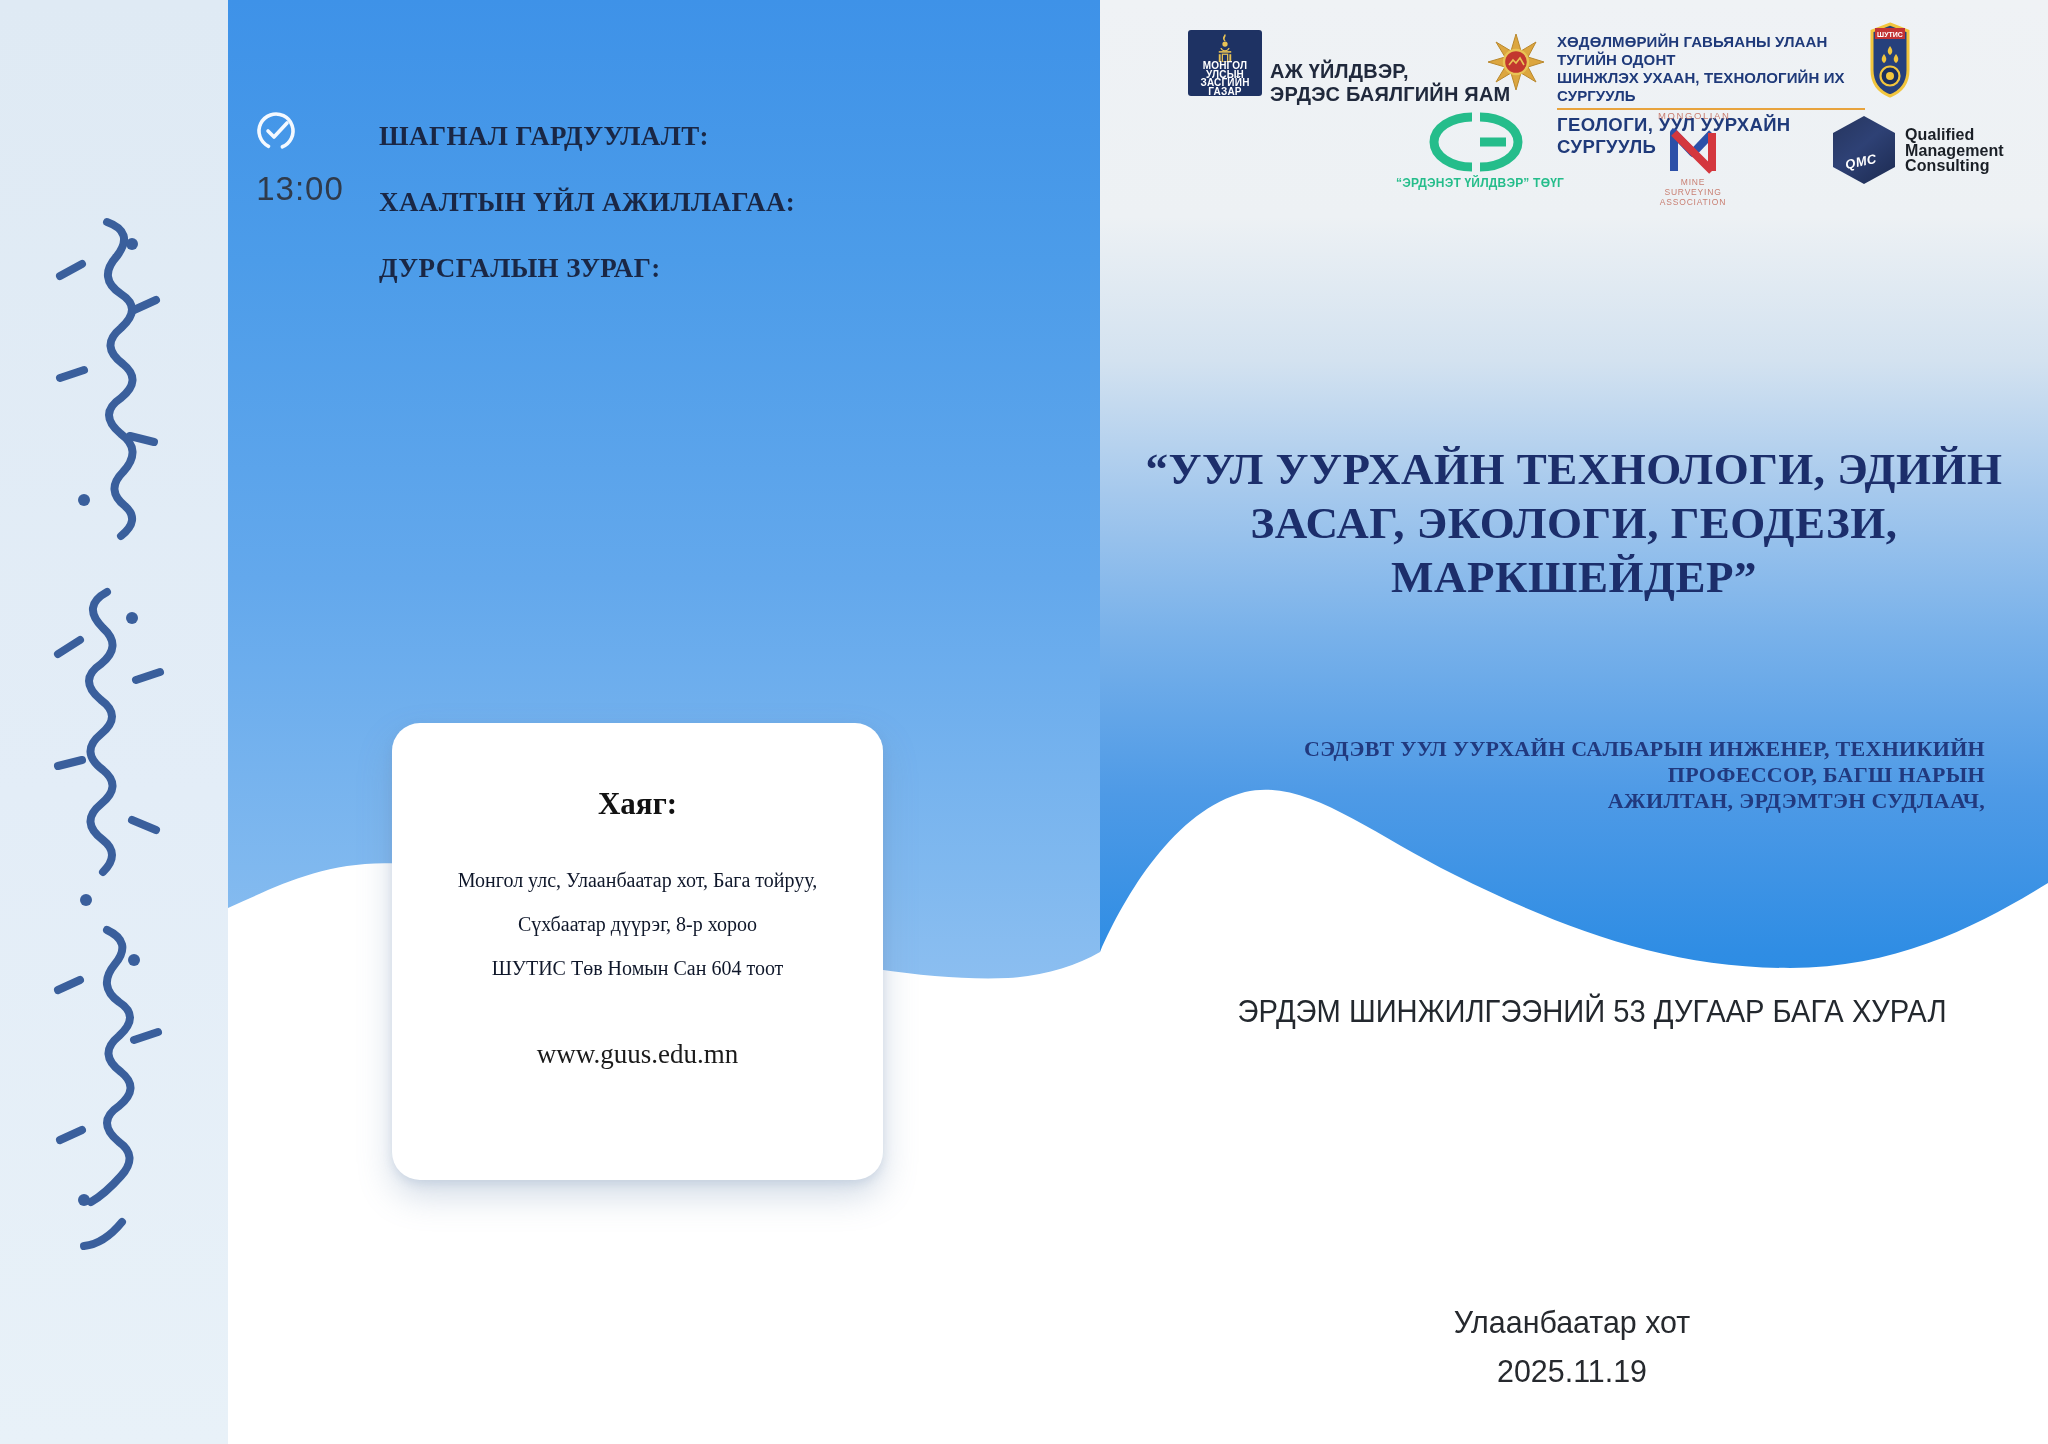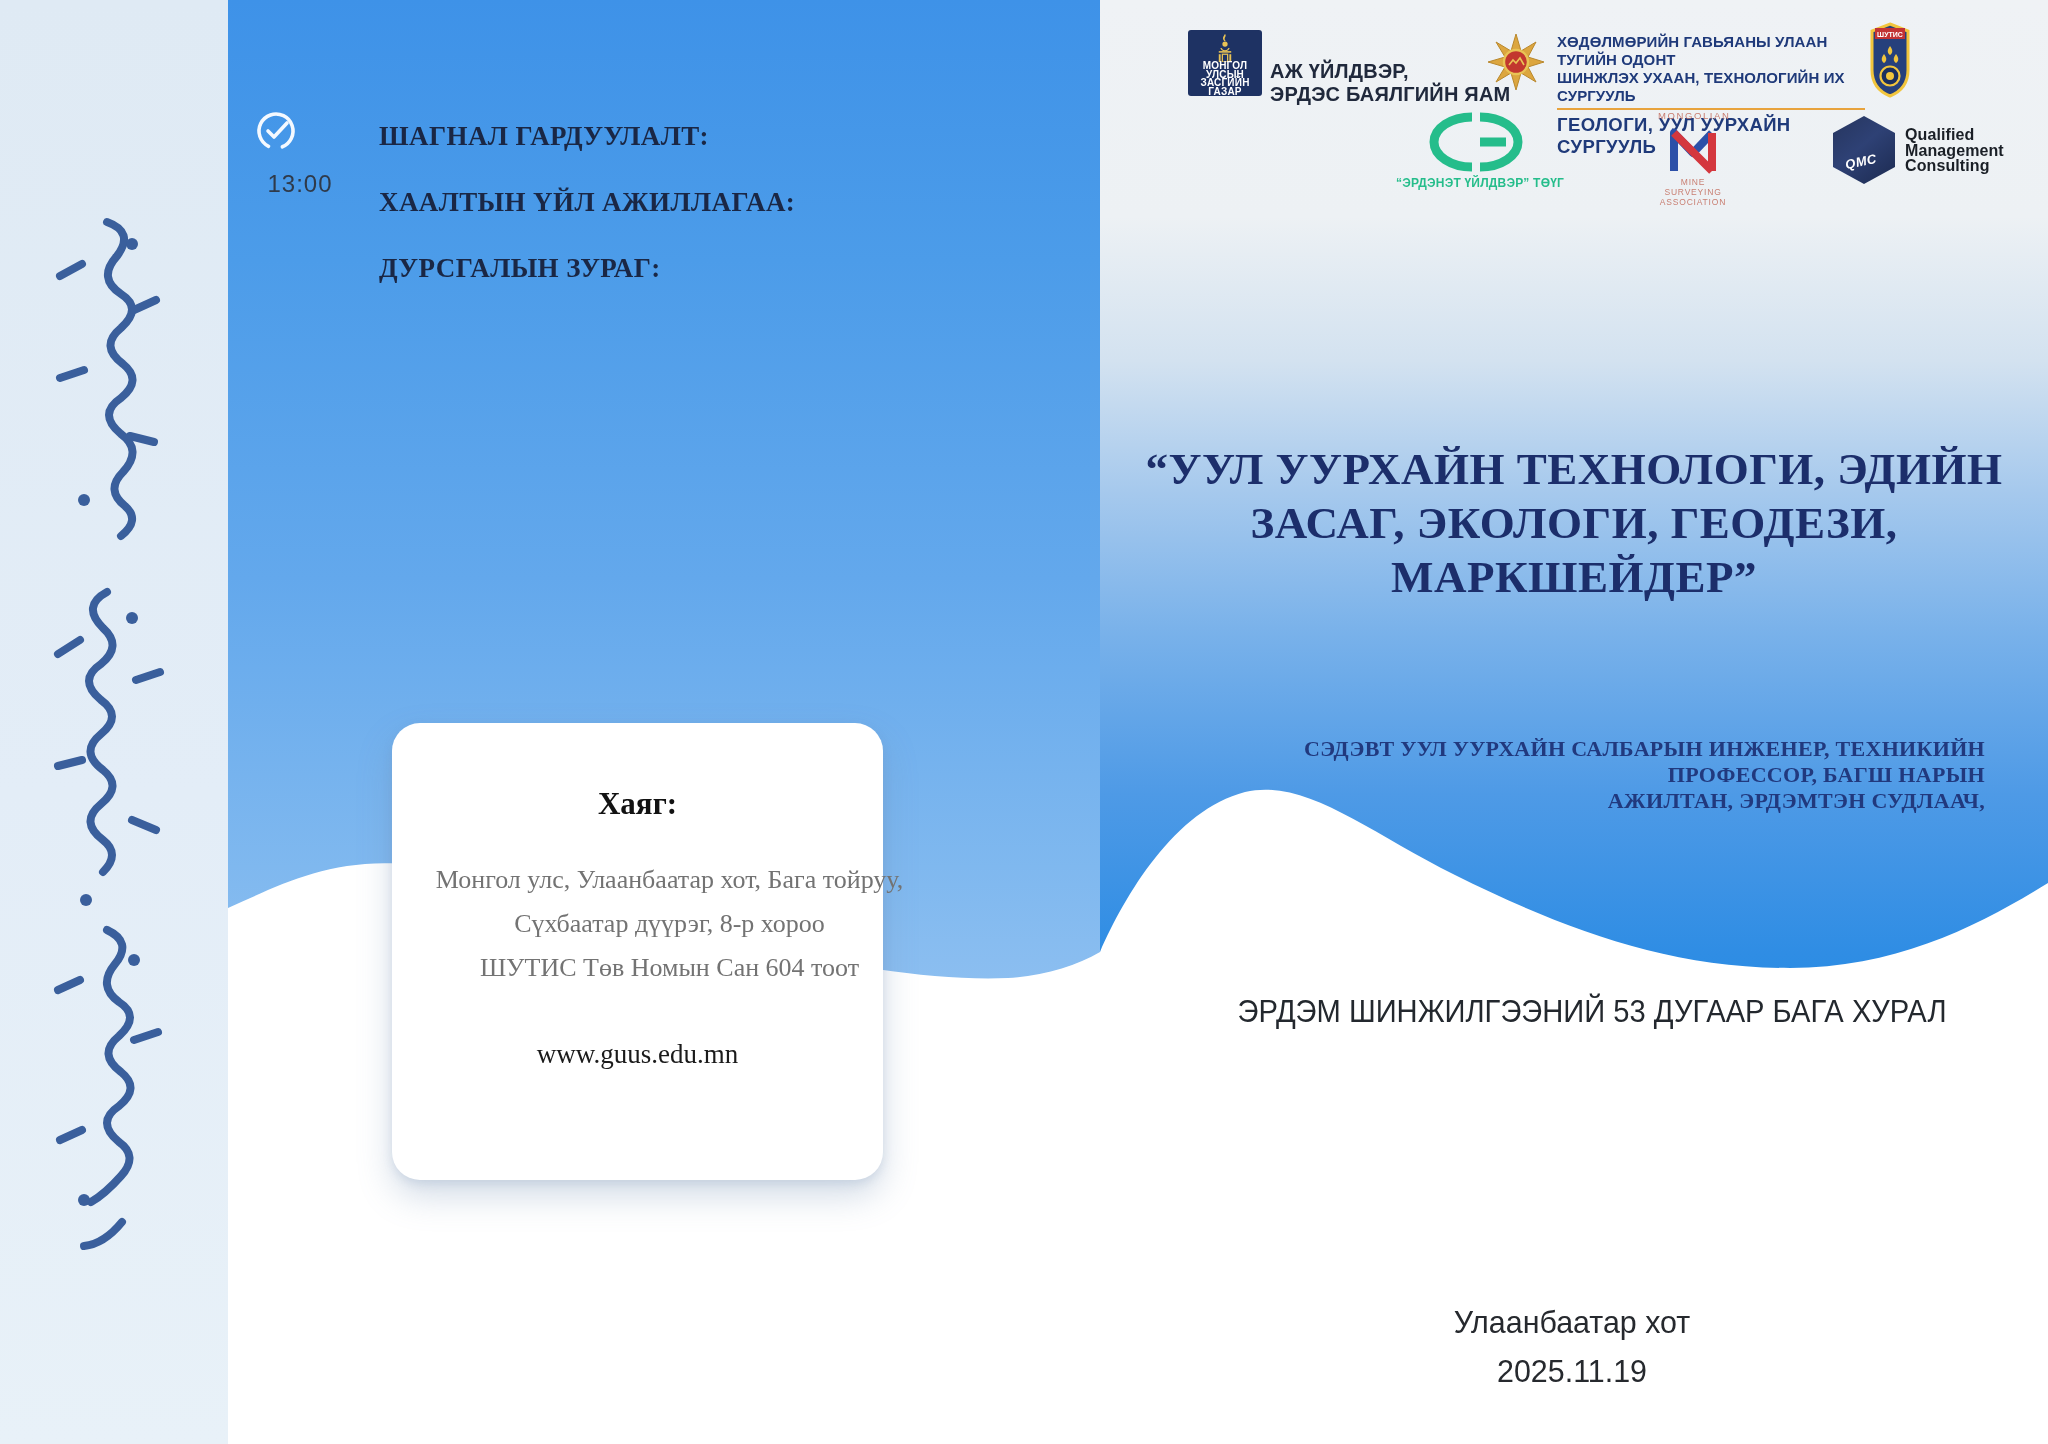--- a/index.html
+++ b/index.html
@@ -13,30 +13,30 @@
 
   
   .left-panel { position:absolute; left:228px; top:0; width:872px; height:1444px;
     background:linear-gradient(180deg,#3E92E8 0%,#4C9CE9 18%,#63A8EC 40%,#7FB8EF 60%,#9BC6F2 78%,#ACCFF4 92%,#B2D3F5 100%); }
   .wave { position:absolute; left:0; top:750px; height:694px; display:block; }
   .left-panel .wave { width:872px; }
   .right-panel .wave { width:948px; }
 
   .sched-icon { position:absolute; left:27px; top:110px; width:42px; height:42px; }
   .sched-time { position:absolute; left:24px; top:170px; width:96px; text-align:center;
-    font-family:"Liberation Sans", sans-serif; font-size:24px; color:#2F3A4A; letter-spacing:1px; }
+    font-family:"Liberation Sans", sans-serif; font-size:33px; color:#2F3A4A; letter-spacing:1px; }
   .sched-item { position:absolute; left:151px; font-size:27px; font-weight:700; color:#1A2745; letter-spacing:.4px; }
   .s1 { top:121px; } .s2 { top:187px; } .s3 { top:253px; }
 
   .card { position:absolute; left:164px; top:723px; width:491px; height:457px; background:#ffffff;
     border-radius:28px; box-shadow:0 16px 34px rgba(110,140,175,.30), 0 4px 10px rgba(110,140,175,.18);font-family:Liberation Serif, serif; }
   .card-title { position:absolute; left:0; top:63px; width:100%; text-align:center;
     font-size:31px; font-weight:700; color:#121212; }
   .card-lines { position:absolute; left:0; top:135px; width:100%; text-align:center;
-    font-size:26px; color:#737373; line-height:44px;margin-left:32px; }
+    font-size:20px; color:#0f172a; line-height:44px; }
   .card-web { position:absolute; left:0; top:316px; width:100%; text-align:center;
     font-size:27px; color:#1b1b1b; }
 
   
   .right-panel { position:absolute; left:1100px; top:0; width:948px; height:1444px;
     background:linear-gradient(180deg,#EFF2F5 0%,#EDF1F4 15%,#D3E2F0 25%,#A6C9ED 34%,#78B1EA 44%,#4E9AE6 55%,#2F8DE4 66%,#1B87E3 78%,#1083E2 92%,#0F82E1 100%); }
 
   .logo-abs { position:absolute; }
   .gov-square { left:88px; top:30px; width:74px; height:66px; background:#1E3263; border-radius:3px;
     display:flex; flex-direction:column; align-items:center; justify-content:flex-start; padding-top:4px; }

